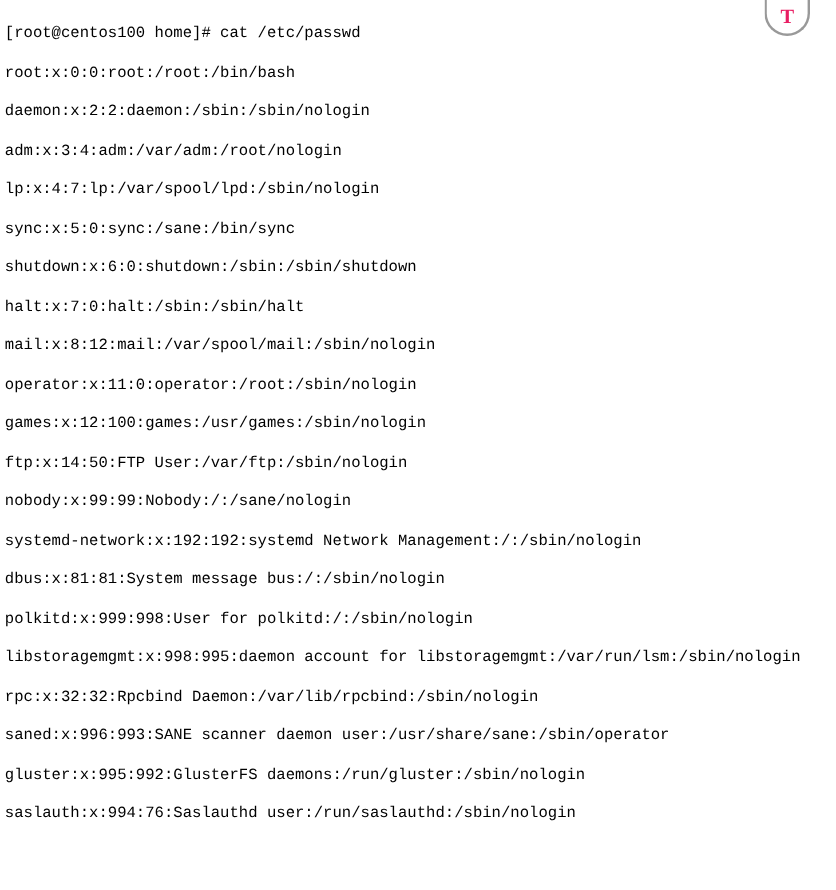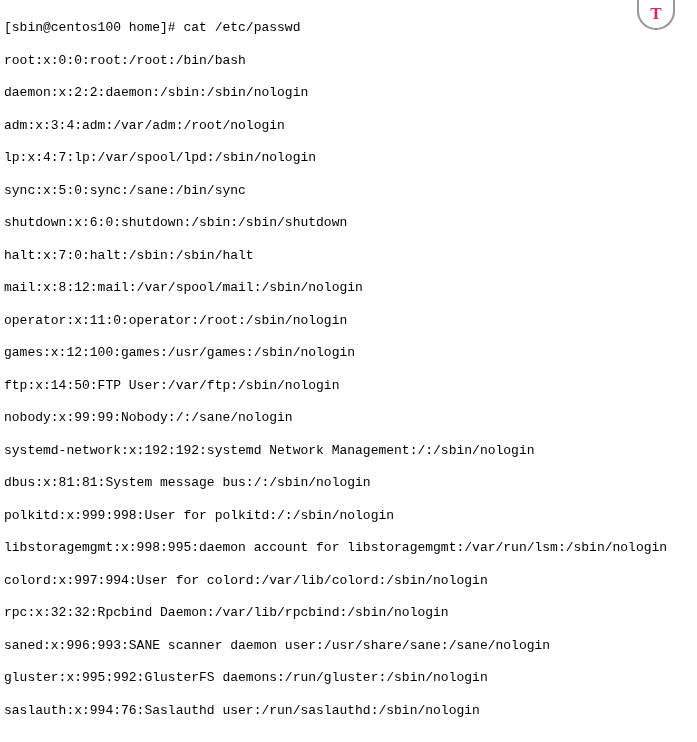--- a/index.html
+++ b/index.html
@@ -40,40 +40,39 @@
     }
   </style>
 </head>
 <body>
 
 <div class="badge-icon">
   <span>T</span>
 </div>
 
 <div class="terminal">
-<div>[sbin@centos100 home]# cat /etc/passwd</div>
+<div>[root@centos100 home]# cat /etc/passwd</div>
 <div>root:x:0:0:root:/root:/bin/bash</div>
 <div>daemon:x:2:2:daemon:/sbin:/sbin/nologin</div>
 <div>adm:x:3:4:adm:/var/adm:/root/nologin</div>
 <div>lp:x:4:7:lp:/var/spool/lpd:/sbin/nologin</div>
 <div>sync:x:5:0:sync:/sane:/bin/sync</div>
 <div>shutdown:x:6:0:shutdown:/sbin:/sbin/shutdown</div>
 <div>halt:x:7:0:halt:/sbin:/sbin/halt</div>
 <div>mail:x:8:12:mail:/var/spool/mail:/sbin/nologin</div>
 <div>operator:x:11:0:operator:/root:/sbin/nologin</div>
 <div>games:x:12:100:games:/usr/games:/sbin/nologin</div>
 <div>ftp:x:14:50:FTP User:/var/ftp:/sbin/nologin</div>
 <div>nobody:x:99:99:Nobody:/:/sane/nologin</div>
 <div>systemd-network:x:192:192:systemd Network Management:/:/sbin/nologin</div>
 <div>dbus:x:81:81:System message bus:/:/sbin/nologin</div>
 <div>polkitd:x:999:998:User for polkitd:/:/sbin/nologin</div>
 <div>libstoragemgmt:x:998:995:daemon account for libstoragemgmt:/var/run/lsm:/sbin/nologin</div>
-<div>colord:x:997:994:User for colord:/var/lib/colord:/sbin/nologin</div>
 <div>rpc:x:32:32:Rpcbind Daemon:/var/lib/rpcbind:/sbin/nologin</div>
-<div>saned:x:996:993:SANE scanner daemon user:/usr/share/sane:/sane/nologin</div>
+<div>saned:x:996:993:SANE scanner daemon user:/usr/share/sane:/sbin/operator</div>
 <div>gluster:x:995:992:GlusterFS daemons:/run/gluster:/sbin/nologin</div>
 <div>saslauth:x:994:76:Saslauthd user:/run/saslauthd:/sbin/nologin</div>
 
 
 
 
 
 
 
 

